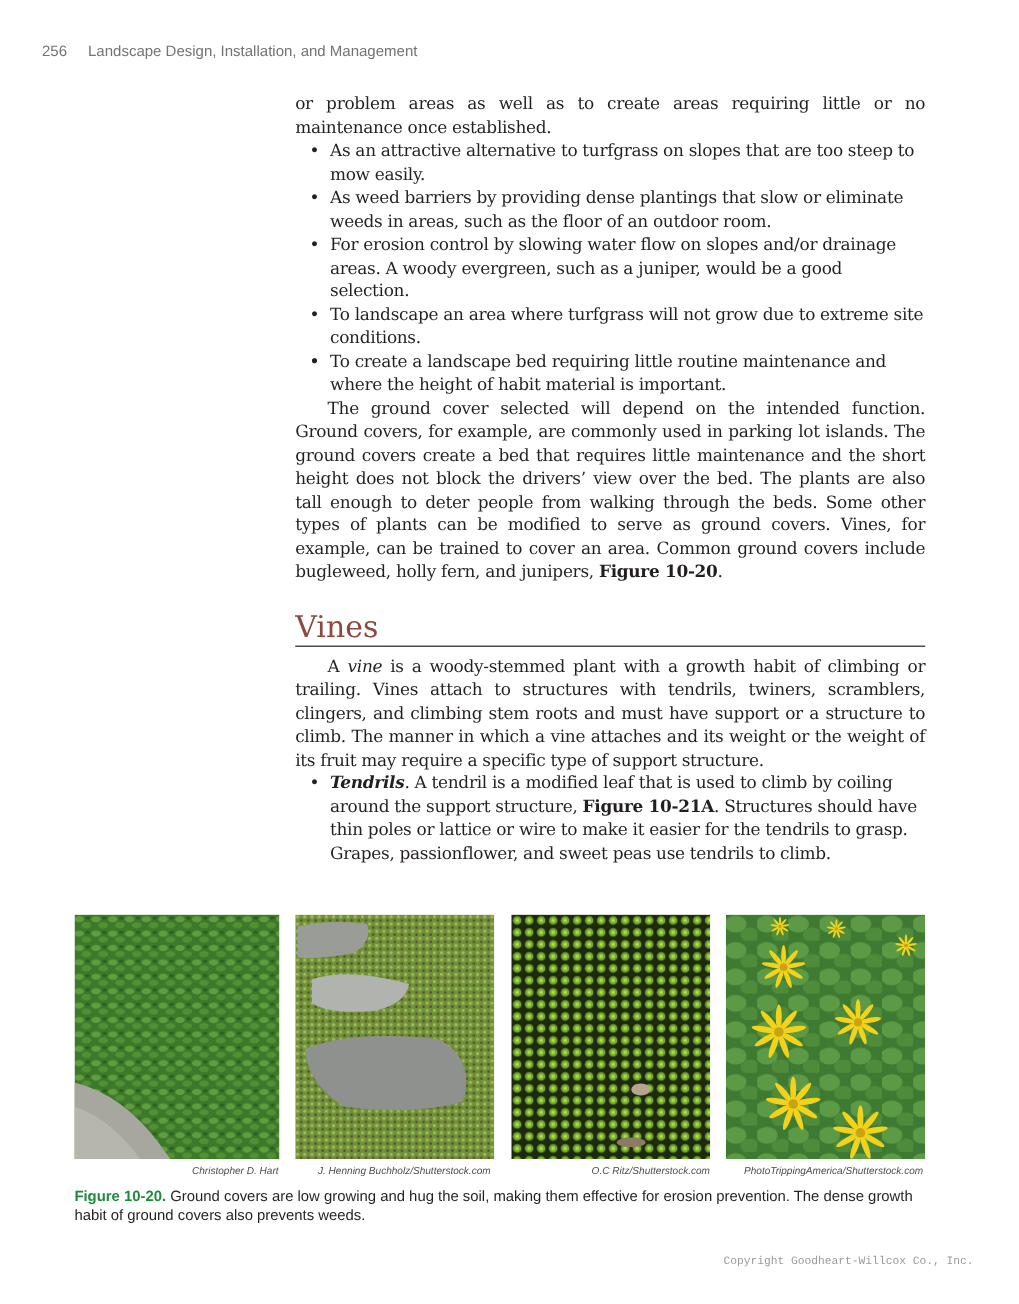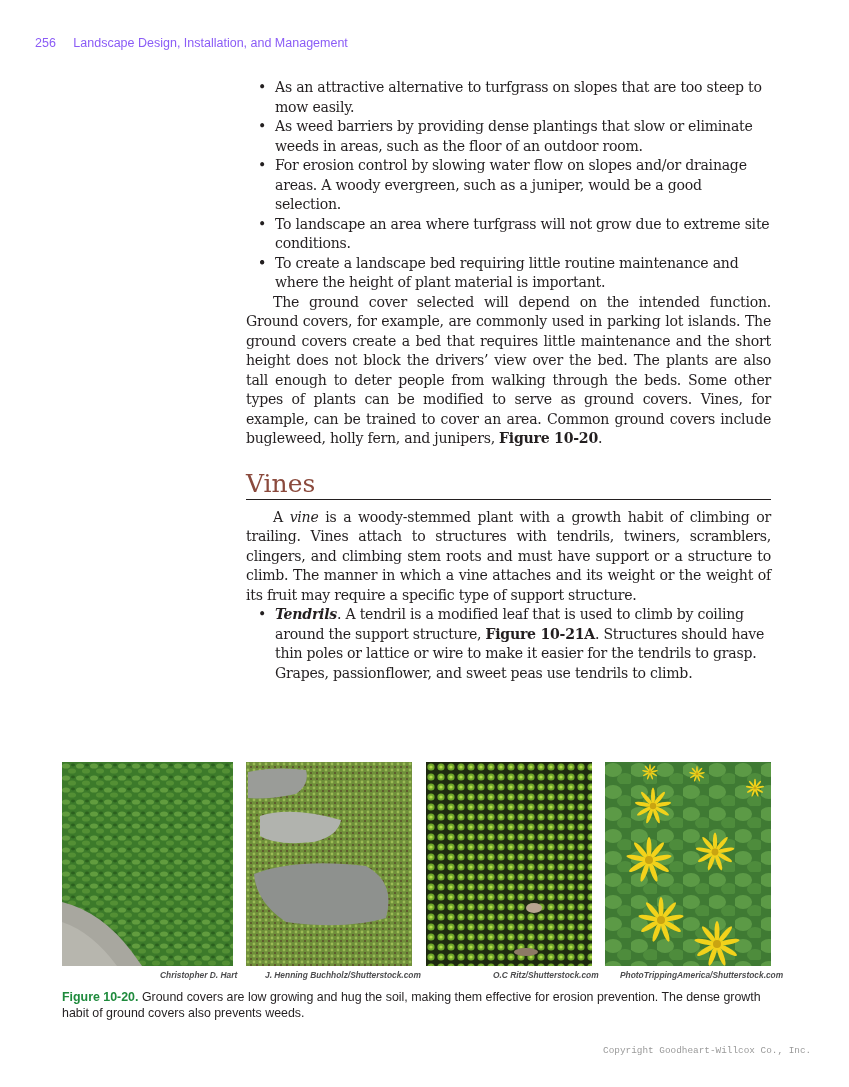--- a/index.html
+++ b/index.html
@@ -1,50 +1,51 @@
 <!DOCTYPE html>
 <html><head>
 <meta charset="utf-8">
 <style>
   html, body { margin: 0; padding: 0; background: #ffffff; }
   body { width: 849px; height: 1087px; position: relative; overflow: hidden; color: #231f20; }
-  .running-head { position: absolute; left: 35px; top: 36px; font-family: "Liberation Sans", sans-serif; font-size: 12.5px; color: #8b5cf6; }
+  .running-head { position: absolute; left: 35px; top: 36px; font-family: "Liberation Sans", sans-serif; font-size: 12.5px; color: #737373; }
   .running-head .pnum { margin-right: 14px; }
   .body-col { position: absolute; left: 246px; top: 78px; width: 525px; font-family: "DejaVu Serif", serif; font-size: 14.1px; line-height: 19.5px; color: #231f20; letter-spacing: -0.25px; }
   .body-col p { margin: 0; text-align: justify; }
   .body-col p.indent { text-indent: 27px; }
   ul.bullets { list-style: none; margin: 0; padding: 0 0 0 12px; }
   ul.bullets li { position: relative; padding-left: 17px; margin: 0; text-align: left; }
   ul.bullets li .dot { position: absolute; left: 0; top: 0; }
   h2.section { font-family: "DejaVu Serif", serif; font-weight: normal; color: #8b4a3d; font-size: 25px; line-height: 30px; margin: 20px 0 0 0; padding-bottom: 0; border-bottom: 1.3px solid #231f20; letter-spacing: 0; }
   .after-h { margin-top: 8px !important; }
   b { font-weight: bold; }
   .photos { position: absolute; left: 62px; top: 762px; width: 709px; height: 204px; }
   .photo { position: absolute; top: 0; height: 204px; overflow: hidden; }
-  .credits { position: absolute; top: 970px; font-family: "Liberation Sans", sans-serif; font-style: italic; font-size: 8.4px; color: #4d4d4f; font-weight: bold; }
+  .credits { position: absolute; top: 970px; font-family: "Liberation Sans", sans-serif; font-style: italic; font-size: 8.4px; color: #4d4d4f; }
   .caption { position: absolute; left: 62px; top: 989px; width: 720px; font-family: "Liberation Sans", sans-serif; font-size: 12.4px; line-height: 16px; color: #231f20; }
   .caption .fig-label { color: #1e8a3c; font-weight: bold; }
   .copyright { position: absolute; left: 603px; top: 1045px; font-family: Liberation Mono, monospace; font-size: 9.4px; color: #9a9a9a; text-align: right; }
 </style>
 </head>
 <body>
 
 <div class="running-head">
   <span class="pnum">256</span>
   <span>Landscape Design, Installation, and Management</span>
 </div>
 
 <div class="body-col">
+  <p>or problem areas as well as to create areas requiring little or no maintenance once established.</p>
   <ul class="bullets">
     <li><span class="dot">•</span><span>As an attractive alternative to turfgrass on slopes that are too steep to mow easily.</span></li>
     <li><span class="dot">•</span><span>As weed barriers by providing dense plantings that slow or eliminate weeds in areas, such as the floor of an outdoor room.</span></li>
     <li><span class="dot">•</span><span>For erosion control by slowing water flow on slopes and/or drainage areas. A woody evergreen, such as a juniper, would be a good selection.</span></li>
     <li><span class="dot">•</span><span>To landscape an area where turfgrass will not grow due to extreme site conditions.</span></li>
     <li><span class="dot">•</span></li>
-    <li><span class="dot">•</span><span>To create a landscape bed requiring little routine maintenance and where the height of plant material is important.</span></li>
+    <li><span class="dot">•</span><span>To create a landscape bed requiring little routine maintenance and where the height of habit material is important.</span></li>
   </ul>
   <p class="indent"><span>The ground cover selected will depend on the intended function. Ground covers, for example, are commonly used in parking lot islands. The ground covers create a bed that requires little maintenance and the short height does not block the drivers’ view over the bed. The plants are also tall enough to deter people from walking through the beds. Some other types of plants can be modified to serve as ground covers. Vines, for example, can be trained to cover an area. Common ground covers include bugleweed, holly fern, and junipers, </span><b>Figure 10-20</b><span>.</span></p>
 
   <h2 class="section">Vines</h2>
 
   <p class="indent after-h"><span>A </span><i>vine</i><span> is a woody-stemmed plant with a growth habit of climbing or trailing. Vines attach to structures with tendrils, twiners, scramblers, clingers, and climbing stem roots and must have support or a structure to climb. The manner in which a vine attaches and its weight or the weight of its fruit may require a specific type of support structure.</span></p>
   <ul class="bullets">
     <li><span class="dot">•</span><b><i>Tendrils</i></b><span>. A tendril is a modified leaf that is used to climb by coiling around the support structure, </span><b>Figure 10-21A</b><span>. Structures should have thin poles or lattice or wire to make it easier for the tendrils to grasp. Grapes, passionflower, and sweet peas use tendrils to climb.</span></li>
   </ul>
 </div>

